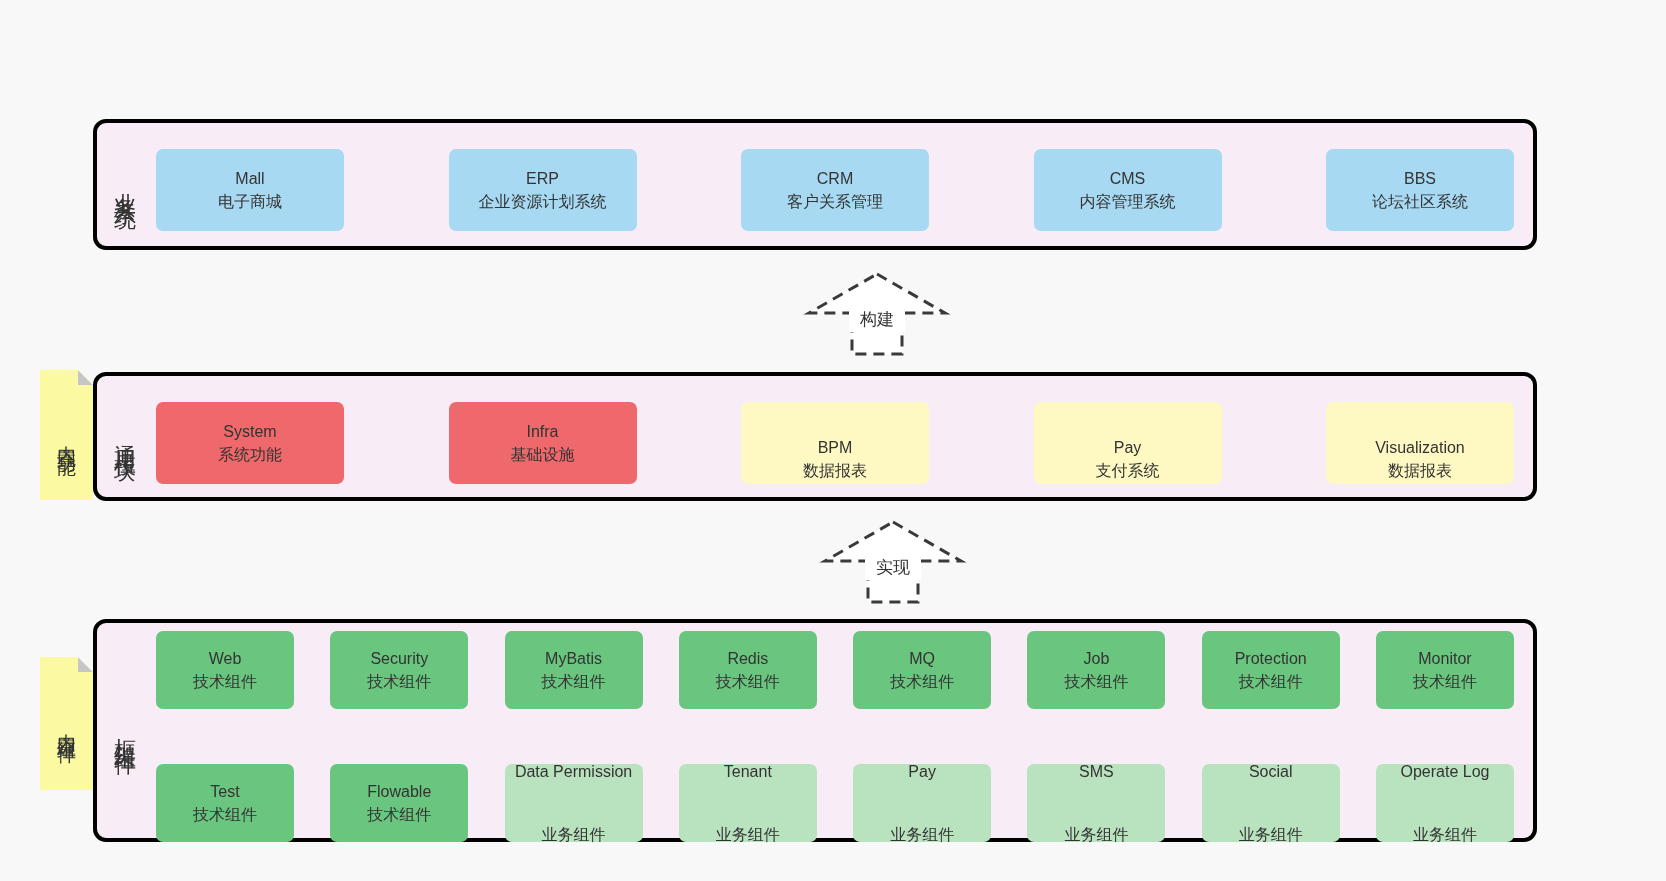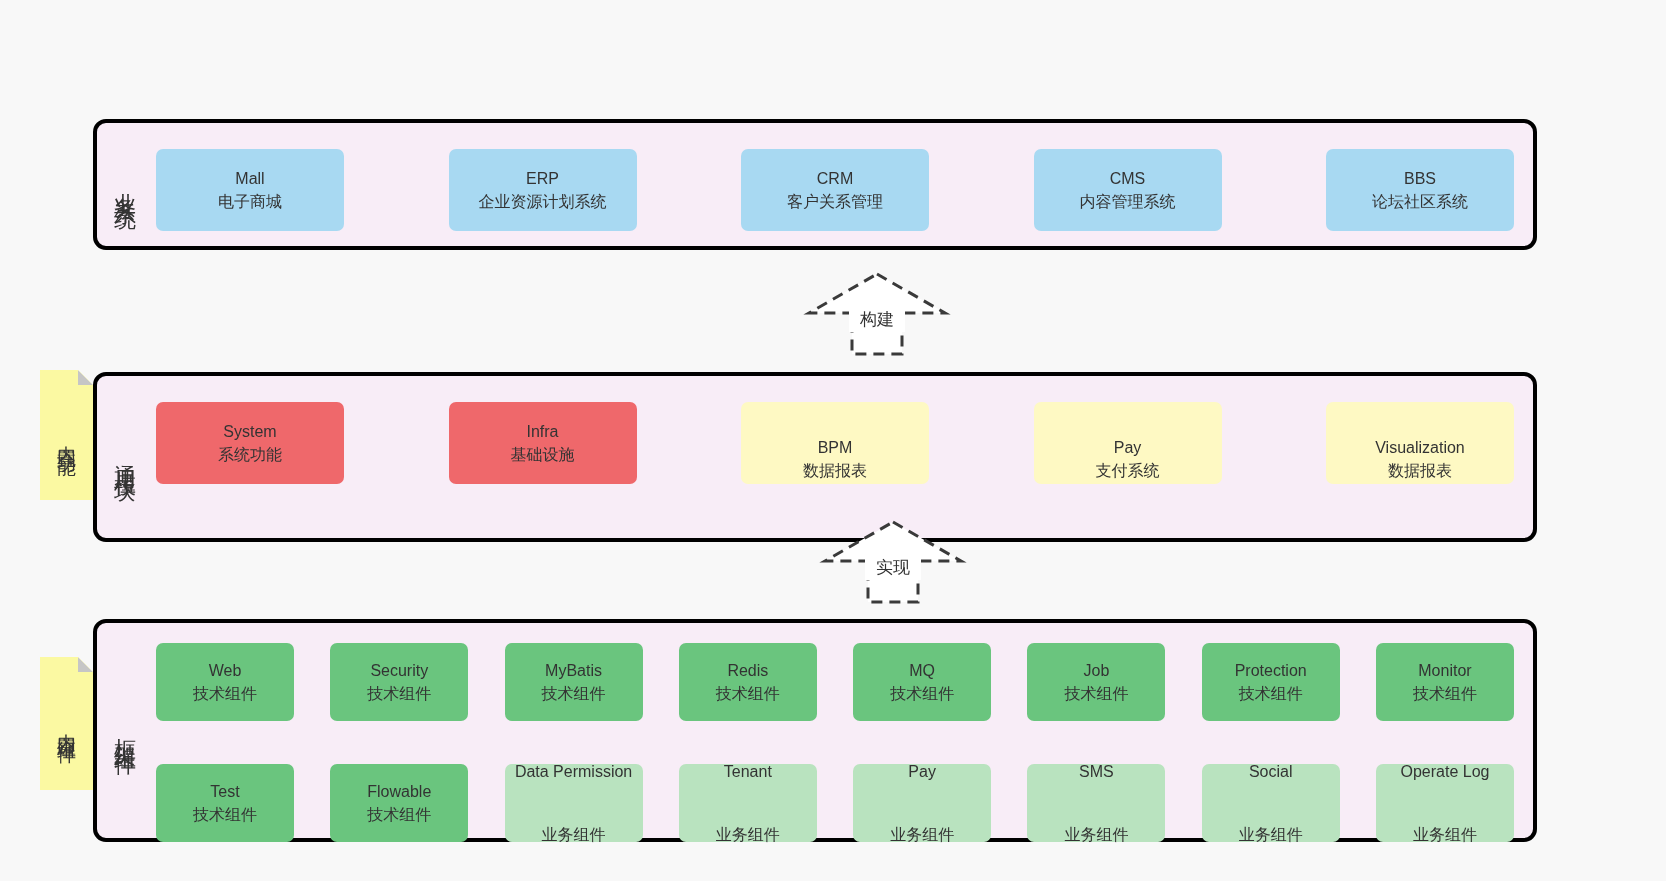--- a/index.html
+++ b/index.html
@@ -6,33 +6,33 @@
   .canvas {
     position:relative; width:1666px; height:881px; overflow:hidden;
     background:#f8f8f8; color:#333;
     font-family:"Liberation Sans", sans-serif;
   }
   .band {
     position:absolute; left:93px; width:1444px; box-sizing:border-box;
     background:#f8edf7; border:4px solid #000000; border-radius:13px;
   }
   .band-top { top:119px; height:131px; }
-  .band-mid { top:372px; height:170px; }
+  .band-mid { top:372px; height:129px; }
   .band-bot { top:619px; height:223px; }
   .band-label {
     position:absolute; left:13px; top:50%; transform:translateY(-50%);
     writing-mode:vertical-rl; text-orientation:upright;
     font-size:22px; letter-spacing:5px; color:#333; white-space:nowrap;
   }
   .row {
     position:absolute; left:59px; right:19px;
     display:flex; justify-content:space-between;
   }
   .band-top .row, .band-mid .row { top:26px; }
-  .band-bot .row1 { top:20px; }
+  .band-bot .row1 { top:8px; }
   .band-bot .row2 { top:141px; }
   .node {
     box-sizing:border-box; border-radius:7px;
     display:flex; flex-direction:column; align-items:center; justify-content:center;
     text-align:center; font-size:16px; line-height:23px; color:#333;
     padding:2px 4px;
   }
   .node.big   { width:188px; height:82px; }
   .node.small { width:138px; height:78px; }
   .blue        { background:#a8d9f2; }

